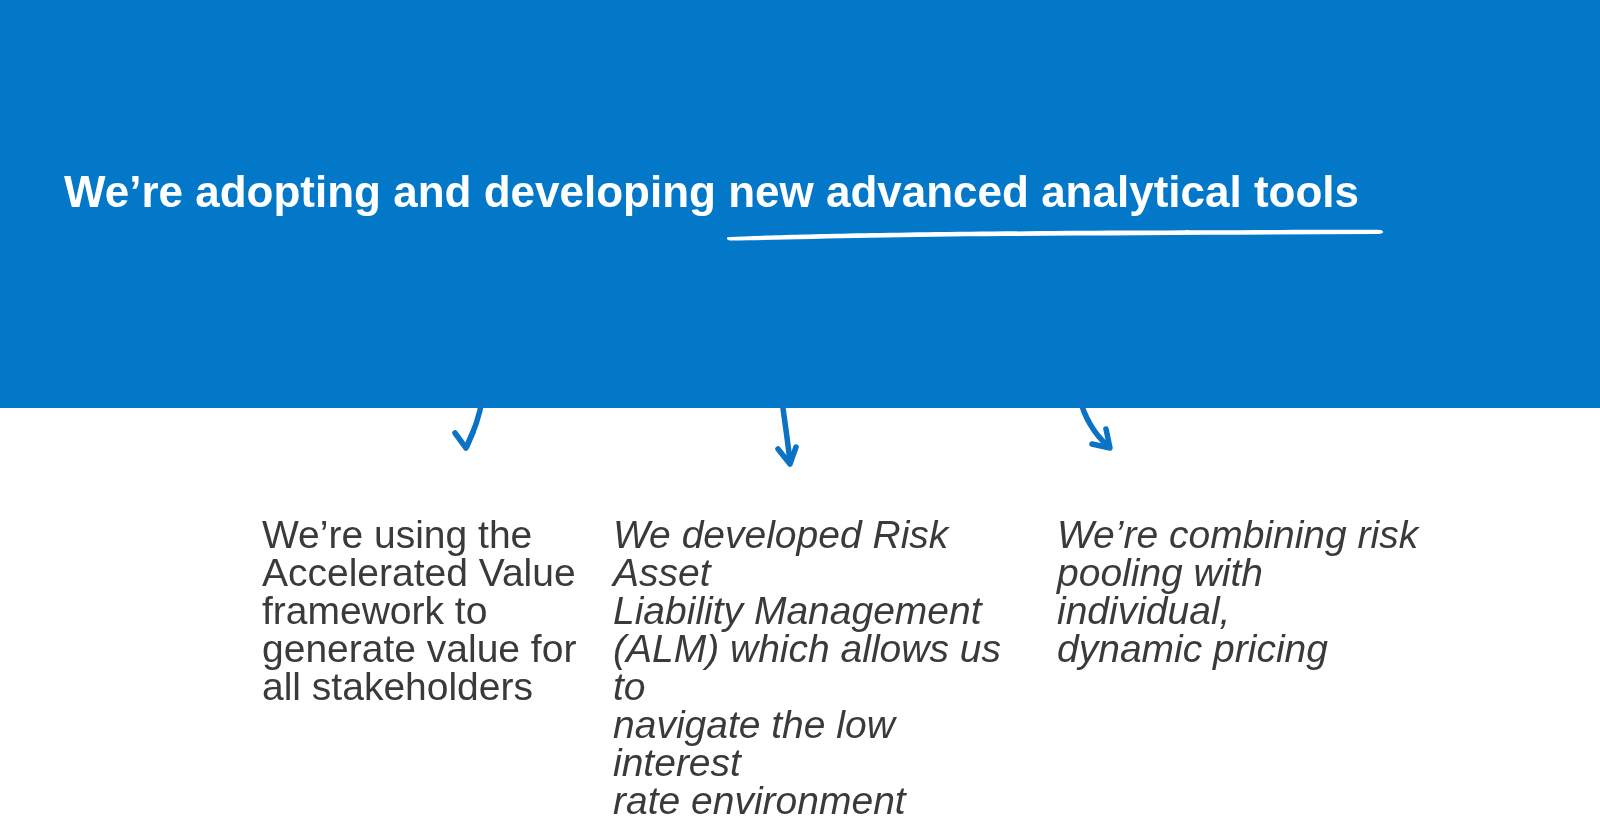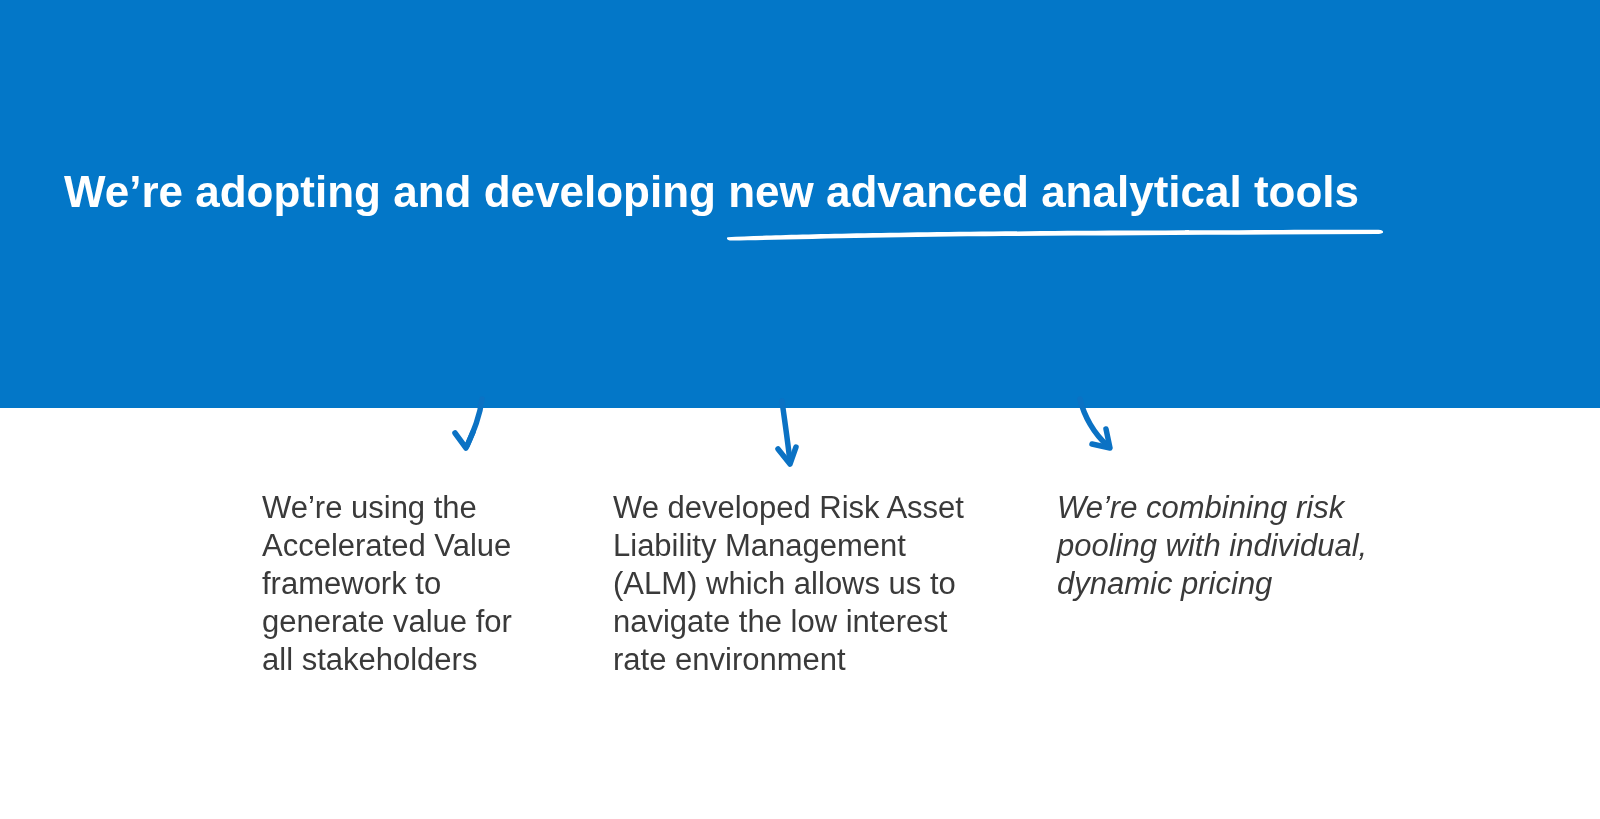--- a/index.html
+++ b/index.html
@@ -58,29 +58,29 @@
   }
   .arrow path {
     fill: none;
     stroke: currentColor;
     stroke-width: 5.5;
     stroke-linecap: round;
     stroke-linejoin: round;
   }
   .card-text {
     position: absolute;
-    top: 489px;
-    font-size: 31px;
+    top: 516px;
+    font-size: 39px;
     line-height: 38px;
     font-weight: 400;
     color: var(--body-text);
     white-space: pre-line;
   }
   .card-1 { left: 262px; width: 360px; }
-  .card-2 { left: 613px; width: 400px; }
+  .card-2 { left: 613px; width: 400px; font-style: italic; }
   .card-3 { left: 1057px; width: 380px; font-style: italic; }
 </style>
 </head>
 <body>
 
 <div class="slide">
 
   <header class="banner">
     <h1 class="title"><span>We’re adopting and developing </span><span class="underlined-phrase"><span>new advanced analytical tools</span><svg class="hand-underline" viewBox="0 0 710 16" preserveAspectRatio="none" aria-hidden="true">
             <path d="M6 11.2 C60 9 160 6 430 4.6 C560 4 660 3.6 701 3.8 C704.5 4 706 5 706 5.9 C706 6.9 704.5 7.7 700 7.9 C560 8.5 420 9.1 300 10 C180 11 80 13.2 11 14.6 C6 14.7 4 12.6 6 11.2 Z"></path>

